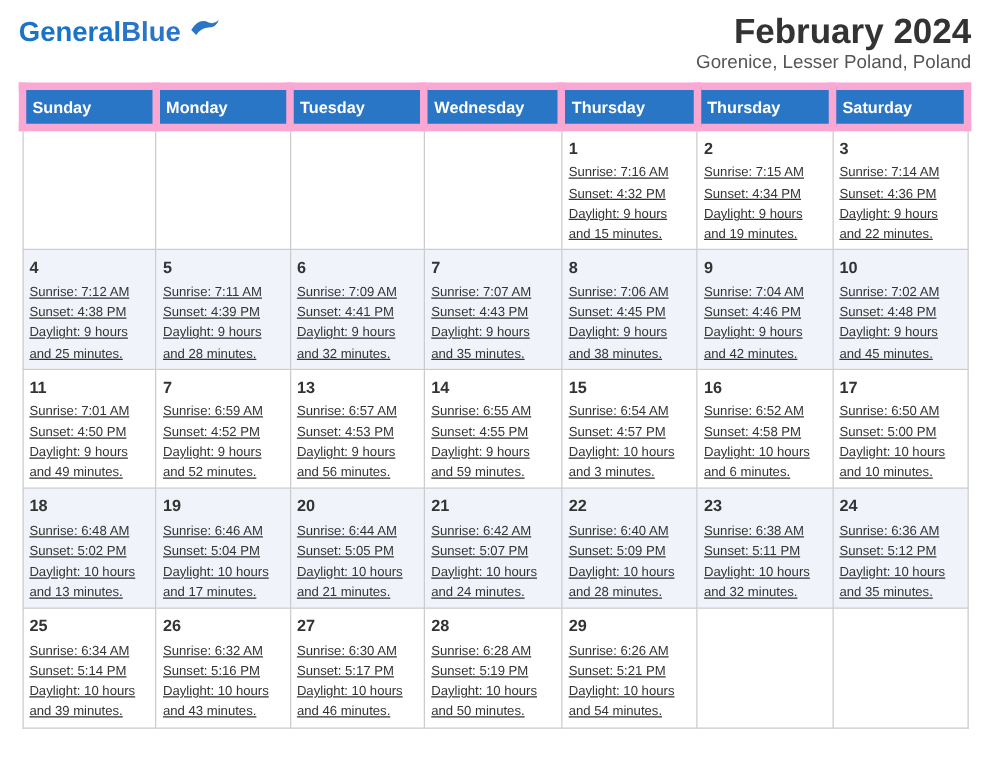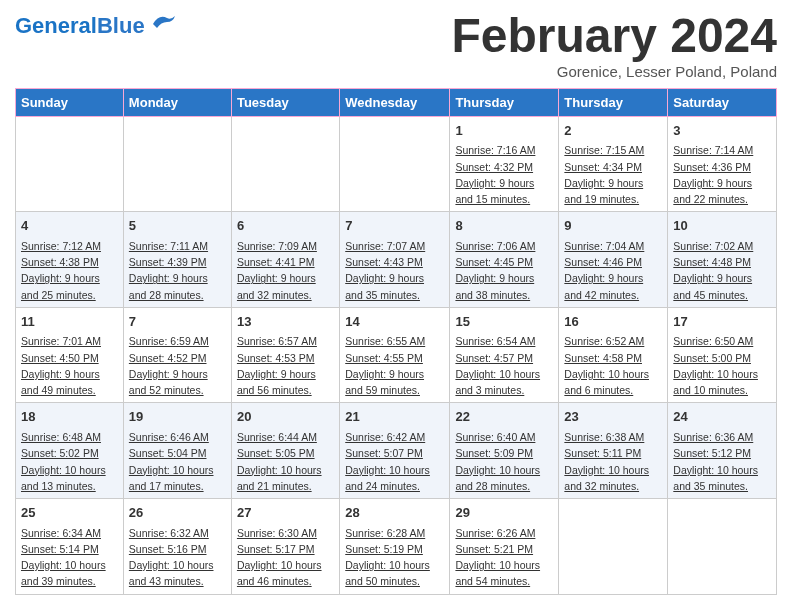--- a/index.html
+++ b/index.html
@@ -28,42 +28,42 @@
       color: #333;
       line-height: 1;
     }
     .logo-text span {
       color: #1a73c5;
     }
     .title-area {
       text-align: right;
     }
     .month-title {
-      font-size: 48px;
+      font-size: 28px;
       font-weight: bold;
       color: #333;
       line-height: 1.1;
     }
     .location {
       font-size: 15px;
       color: #555;
     }
     .calendar-table {
       width: 100%;
       border-collapse: collapse;
       font-size: 11px;
     }
     .calendar-table thead tr th {
       background-color: #2a76c6;
       color: white;
       text-align: left;
       padding: 6px 5px;
       font-size: 13px;
       font-weight: bold;
-      border: 1px solid #f9a8d4;
+      border: 6px solid #f9a8d4;
     }
     .calendar-table tbody tr td {
       border: 1px solid #ccc;
       vertical-align: top;
       padding: 4px 5px;
       min-height: 80px;
       height: 85px;
       width: 113px;
       color: #333;
       font-size: 11px;

